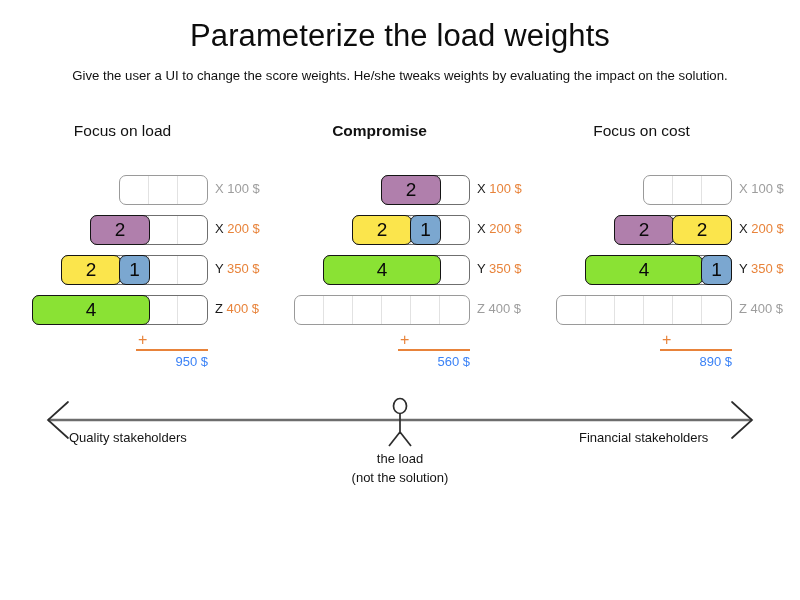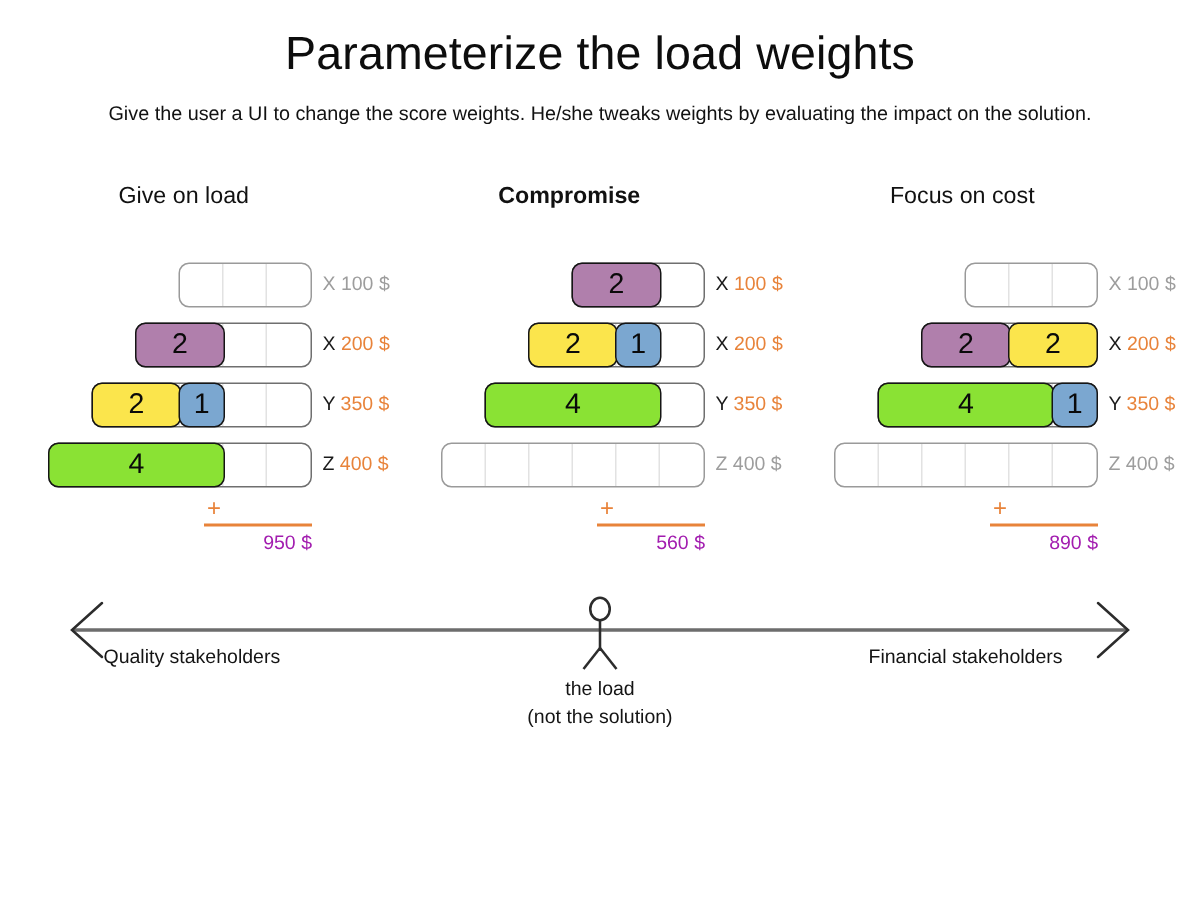--- a/index.html
+++ b/index.html
@@ -140,21 +140,21 @@
     text-align: left;
     padding-left: 2px;
   }
   .total .rule {
     height: 2px;
     background: #E8833A;
     margin-top: 3px;
   }
   .total .sum {
     font-size: 13px;
-    color: #a21caf;
+    color: #3b82f6;
     text-align: right;
     margin-top: 3px;
     white-space: nowrap;
   }
 
   
   #spectrum {
     position: absolute;
     left: 0;
     top: 392px;
@@ -184,21 +184,21 @@
 </style>
 </head>
 <body>
 
 <div id="page-title">Parameterize the load weights</div>
 
 <div id="page-subtitle">Give the user a UI to change the score weights. He/she tweaks weights by evaluating the impact on the solution.</div>
 
 <div id="scenarios-root">
     <div class="scenario" style="left: 27px; width: 246px;">
-      <div class="scenario-title" style="width: 191px;">Give on load</div>
+      <div class="scenario-title" style="width: 191px;">Focus on load</div>
       <div class="rows">
         <div class="row">
           <div class="track" style="left: 92px; width: 89px;">
             <div class="cell"></div>
             <div class="cell"></div>
             <div class="cell"></div>
           </div>
           <div class="rowlabel inactive" style="left: 188px;"><span class="key">X</span><span class="amt"> 100 $</span></div>
         </div>
         <div class="row">

